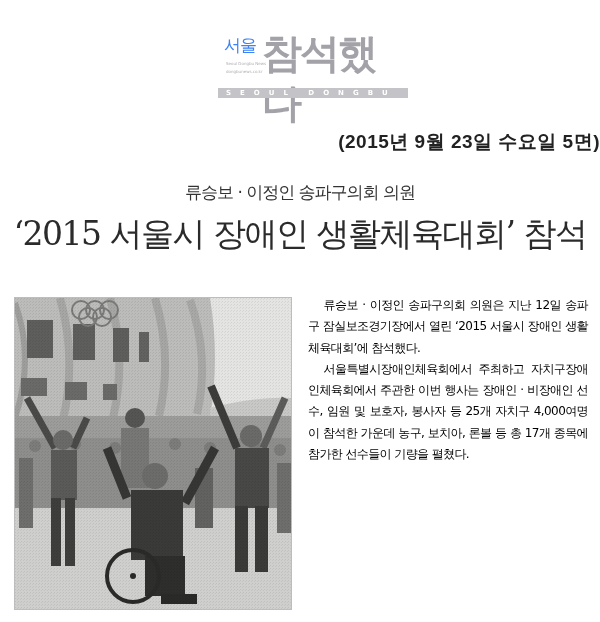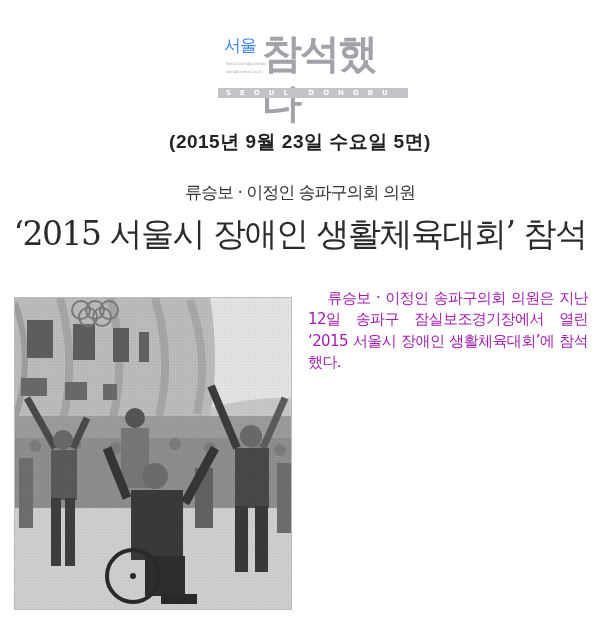--- a/index.html
+++ b/index.html
@@ -6,29 +6,29 @@
     html, body { width: 600px; height: 622px; background: #ffffff; overflow: hidden; }
     body { position: relative; font-family: "DejaVu Sans", sans-serif; color: #2a2a2a; }
 
     .masthead { position: absolute; left: 218px; top: 28px; width: 190px; height: 80px; }
     .mast-seoul { position: absolute; left: 6px; top: 6px; font-size: 17px; color: #3b82f6; letter-spacing: -1px; }
     .mast-sub1 { position: absolute; left: 8px; top: 33px; font-size: 4px; color: #b0b0b4; }
     .mast-sub2 { position: absolute; left: 8px; top: 41px; font-size: 4px; color: #b0b0b4; }
     .mast-title { position: absolute; left: 44px; top: 0px; font-size: 40px; font-weight: bold; color: #a2a2a8; letter-spacing: -2px; line-height: 50px; }
     .mast-banner { position: absolute; left: 0px; top: 60px; width: 190px; height: 10px; background: #c4c4c8; color: #ffffff; font-size: 7px; font-weight: bold; letter-spacing: 9px; line-height: 10px; padding-left: 8px; white-space: nowrap; overflow: hidden; }
 
-    .dateline { position: absolute; left: 0; width: 600px; top: 129px; text-align: center; font-family: "Liberation Sans", sans-serif; font-weight: bold; font-size: 19px; color: #222; letter-spacing: 0.5px; }
+    .dateline { position: absolute; left: 0; width: 600px; top: 129px; text-align: right; font-family: "Liberation Sans", sans-serif; font-weight: bold; font-size: 19px; color: #222; letter-spacing: 0.5px; }
 
     .subhead { position: absolute; left: 0; width: 600px; top: 181px; text-align: center; font-size: 17px; color: #333; letter-spacing: -1px; }
     .headline { position: absolute; left: 0; width: 600px; top: 212px; text-align: center; font-family: "DejaVu Serif", serif; font-size: 33px; color: #2b2b2b; letter-spacing: -1.5px; white-space: nowrap; }
 
     .photo { position: absolute; left: 14px; top: 297px; width: 278px; height: 313px; overflow: hidden; background: #d8d8d6; border: 1px solid #bdbdbd; }
     .photo svg { display: block; }
 
-    .body-text { position: absolute; left: 308px; top: 288px; width: 280px; font-size: 15px; line-height: 21.3px; color: #a21caf; letter-spacing: -0.6px; }
+    .body-text { position: absolute; left: 308px; top: 295px; width: 280px; font-size: 12px; line-height: 21.3px; color: #000000; letter-spacing: -0.6px; }
     .body-text p { text-indent: 1.3em; text-align: justify; }
     .body-text p.first { text-indent: 1.3em; }
   </style>
 </head>
 <body>
 
 <div class="masthead">
   <span class="mast-seoul">서울</span>
   <span class="mast-sub1">Seoul Dongbu News</span>
   <span class="mast-sub2">dongbunews.co.kr</span>
@@ -127,13 +127,14 @@
       <circle cx="118" cy="278" r="26" stroke="#2a2a28" stroke-width="4" fill="none"></circle>
       <circle cx="118" cy="278" r="3" fill="#2a2a28"></circle>
       <rect x="146" y="296" width="36" height="10" fill="#2a2a28"></rect>
     </g>
     <rect x="0" y="0" width="278" height="313" fill="url(#grain)"></rect>
   </svg>
 </div>
 
 <div class="body-text">
   <p class="first">류승보 · 이정인 송파구의회 의원은 지난 12일 송파구 잠실보조경기장에서 열린 ‘2015 서울시 장애인 생활체육대회’에 참석했다.</p>
+  <p>서울특별시장애인체육회에서 주최하고 자치구장애인체육회에서 주관한 이번 행사는 장애인 · 비장애인 선수, 임원 및 보호자, 봉사자 등 25개 자치구 4,000여명이 참석한 가운데 농구, 보치아, 론볼 등 총 17개 종목에 참가한 선수들이 기량을 펼쳤다.</p>
 </div>
 
 </body></html>

